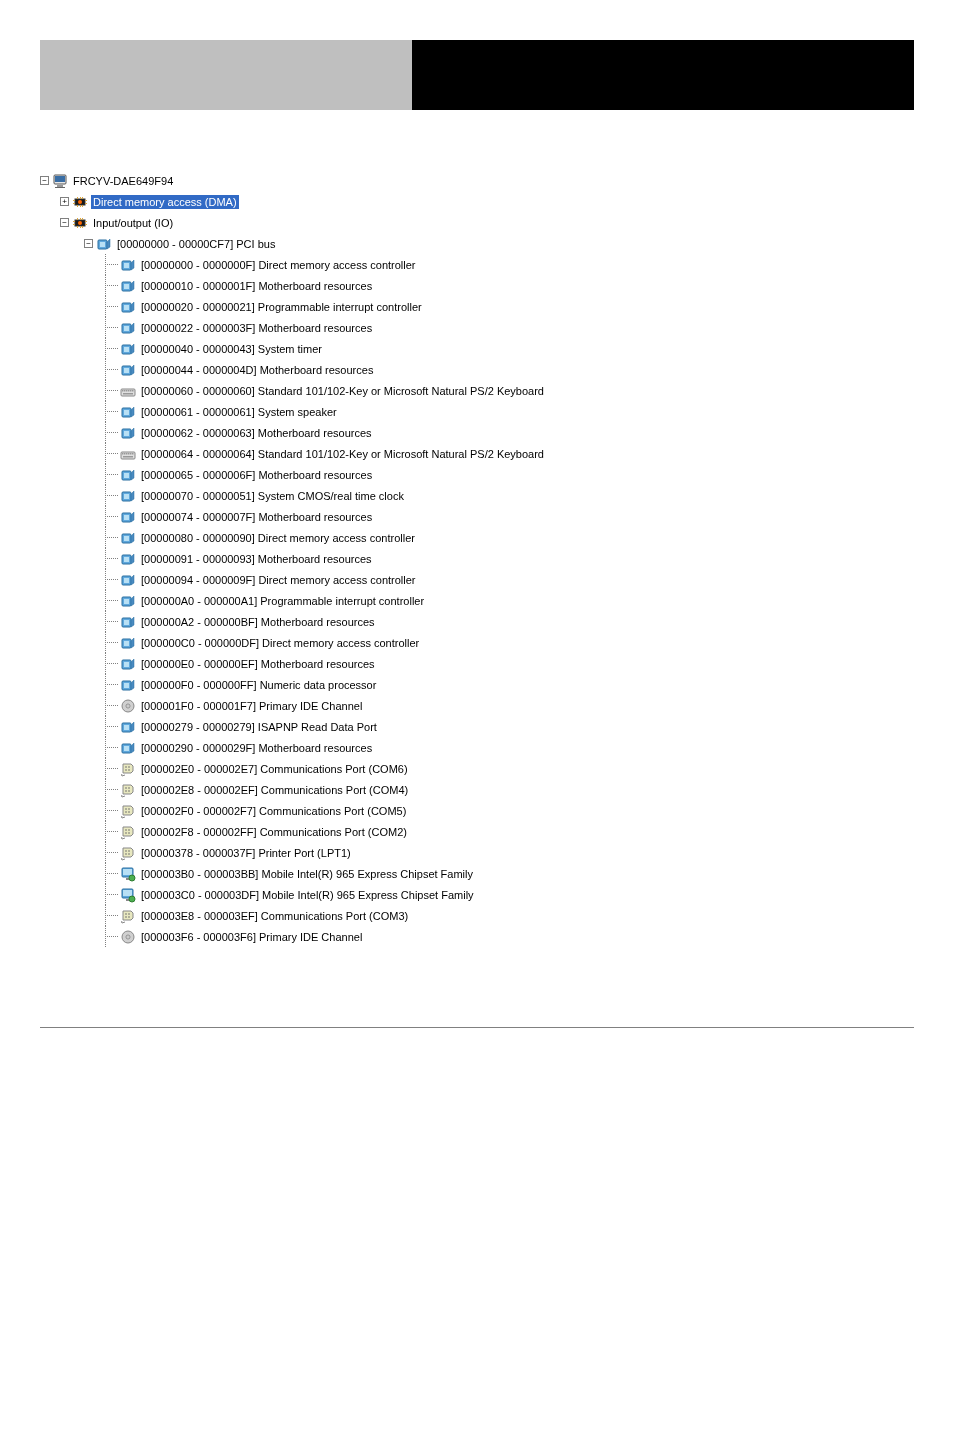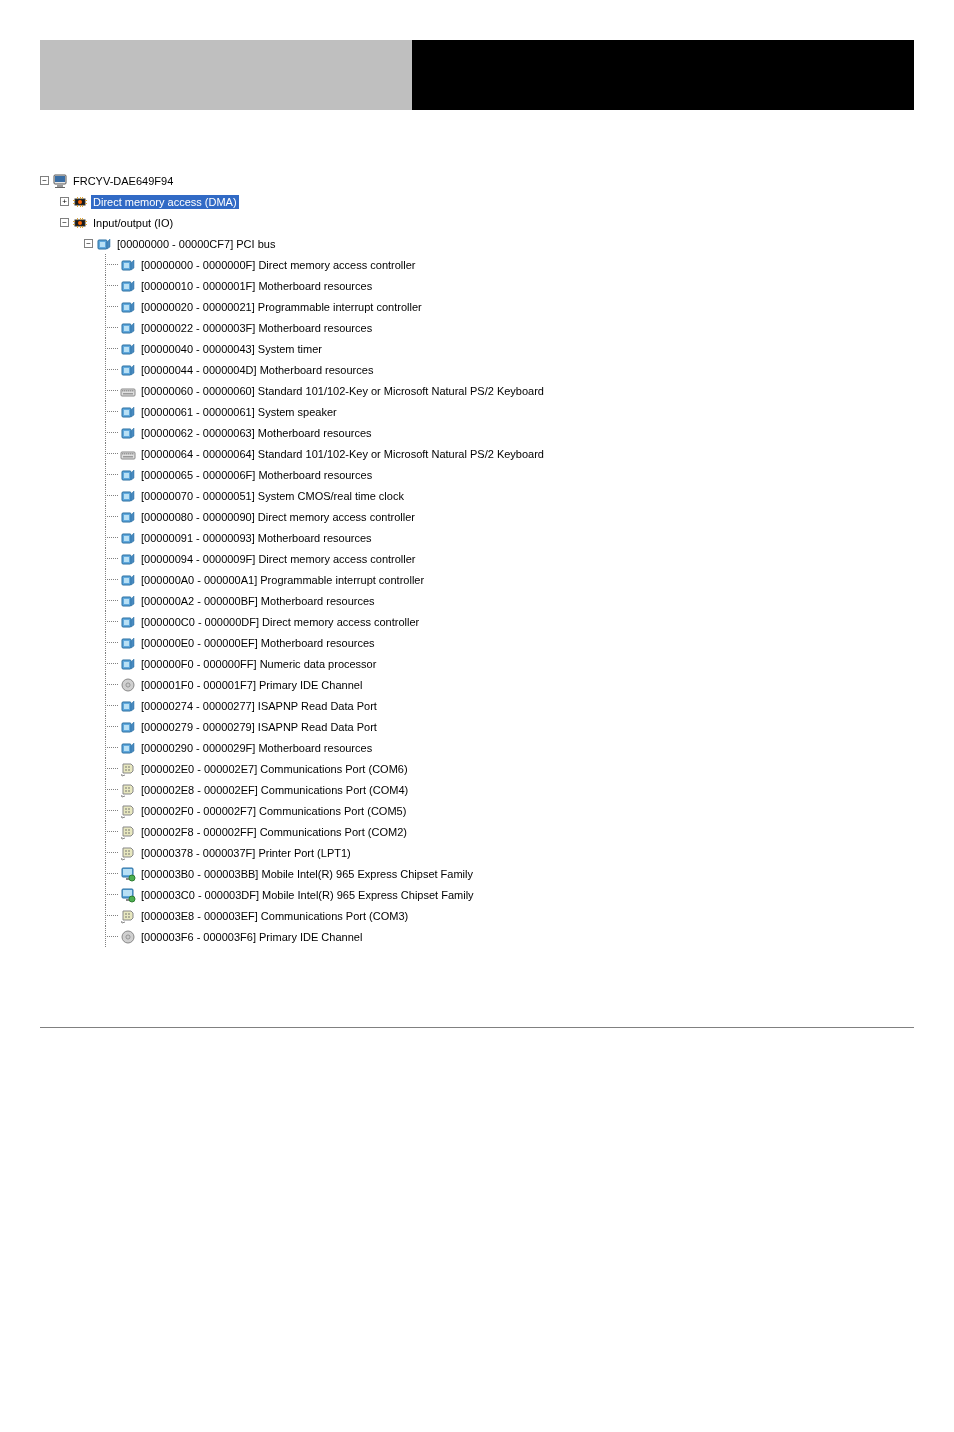--- a/index.html
+++ b/index.html
@@ -277,20 +277,30 @@
         <span class="label">[00000070 - 00000051]  System CMOS/real time clock</span>
       </div>
       <div class="tree-item">
         <span class="indent" style="width:60px"></span>
         <span class="branch"></span>
         <span class="icon">
           <svg width="16" height="16" viewBox="0 0 16 16">
             <use href="#icon-device"></use>
           </svg>
         </span>
+        <span class="label">[00000074 - 0000007F]  Motherboard resources</span>
+      </div>
+      <div class="tree-item">
+        <span class="indent" style="width:60px"></span>
+        <span class="branch"></span>
+        <span class="icon">
+          <svg width="16" height="16" viewBox="0 0 16 16">
+            <use href="#icon-device"></use>
+          </svg>
+        </span>
         <span class="label">[00000080 - 00000090]  Direct memory access controller</span>
       </div>
       <div class="tree-item">
         <span class="indent" style="width:60px"></span>
         <span class="branch"></span>
         <span class="icon">
           <svg width="16" height="16" viewBox="0 0 16 16">
             <use href="#icon-device"></use>
           </svg>
         </span>
@@ -358,30 +368,20 @@
       </div>
       <div class="tree-item">
         <span class="indent" style="width:60px"></span>
         <span class="branch"></span>
         <span class="icon">
           <svg width="16" height="16" viewBox="0 0 16 16">
             <use href="#icon-disk"></use>
           </svg>
         </span>
         <span class="label">[000001F0 - 000001F7]  Primary IDE Channel</span>
-      </div>
-      <div class="tree-item">
-        <span class="indent" style="width:60px"></span>
-        <span class="branch"></span>
-        <span class="icon">
-          <svg width="16" height="16" viewBox="0 0 16 16">
-            <use href="#icon-device"></use>
-          </svg>
-        </span>
-        <span class="label">[00000274 - 00000277]  ISAPNP Read Data Port</span>
       </div>
       <div class="tree-item">
         <span class="indent" style="width:60px"></span>
         <span class="branch"></span>
         <span class="icon">
           <svg width="16" height="16" viewBox="0 0 16 16">
             <use href="#icon-device"></use>
           </svg>
         </span>
         <span class="label">[00000279 - 00000279]  ISAPNP Read Data Port</span>

